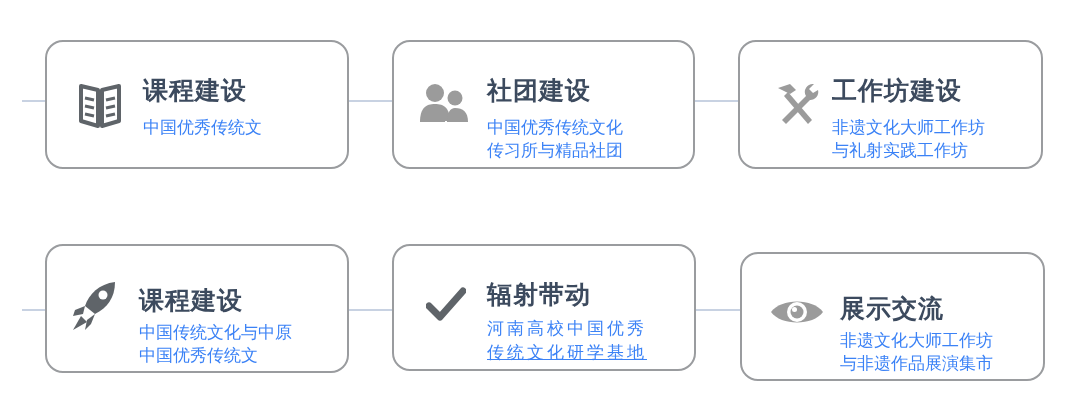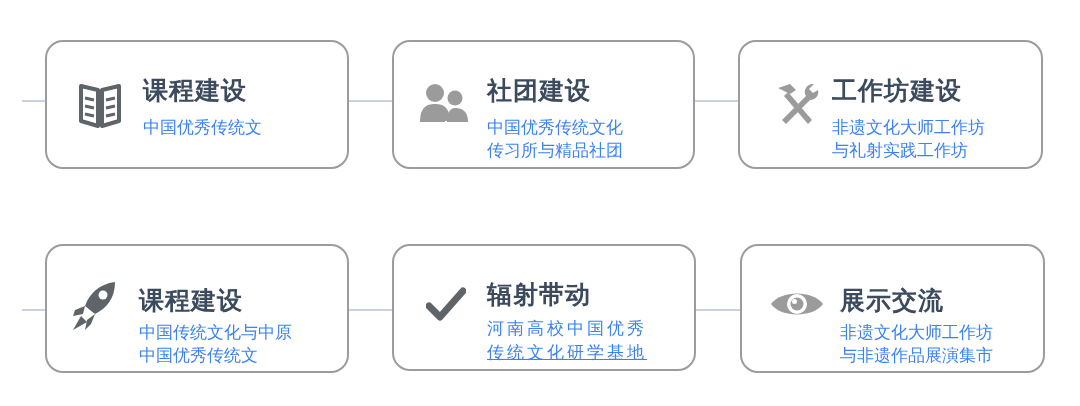--- a/index.html
+++ b/index.html
@@ -81,21 +81,21 @@
   <span class="icon" style="left:32px;top:40px;">
     <svg width="40" height="36" viewBox="0 0 40 36">
       <path d="M3 20 L14 31 L37 5" fill="none" stroke="#5f6469" stroke-width="7" stroke-linecap="round" stroke-linejoin="round"></path>
     </svg>
   </span>
   <div class="title" style="left:93px;top:32px;">辐射带动</div>
   <div class="desc" style="left:93px;top:71px;letter-spacing:3px;">河南高校中国优秀</div>
   <div class="desc" style="left:93px;top:95px;letter-spacing:3px;text-decoration:underline;">传统文化研学基地</div>
 </div>
 
-<div class="card" style="left:740px;top:244px;width:305px;height:129px;">
+<div class="card" style="left:740px;top:252px;width:305px;height:129px;">
   <span class="icon" style="left:27px;top:42px;">
     <svg width="56" height="32" viewBox="0 0 56 32">
       <path d="M2 16 C12 2 44 2 54 16 C44 30 12 30 2 16 Z" fill="#9b9b9b"></path>
       <circle cx="28" cy="16" r="10" fill="#fff"></circle>
       <circle cx="28" cy="16" r="6.5" fill="#9b9b9b"></circle>
       <circle cx="25.5" cy="13.5" r="2.5" fill="#fff"></circle>
     </svg>
   </span>
   <div class="title" style="left:98px;top:38px;">展示交流</div>
   <div class="desc" style="left:98px;top:75px;">非遗文化大师工作坊</div>

